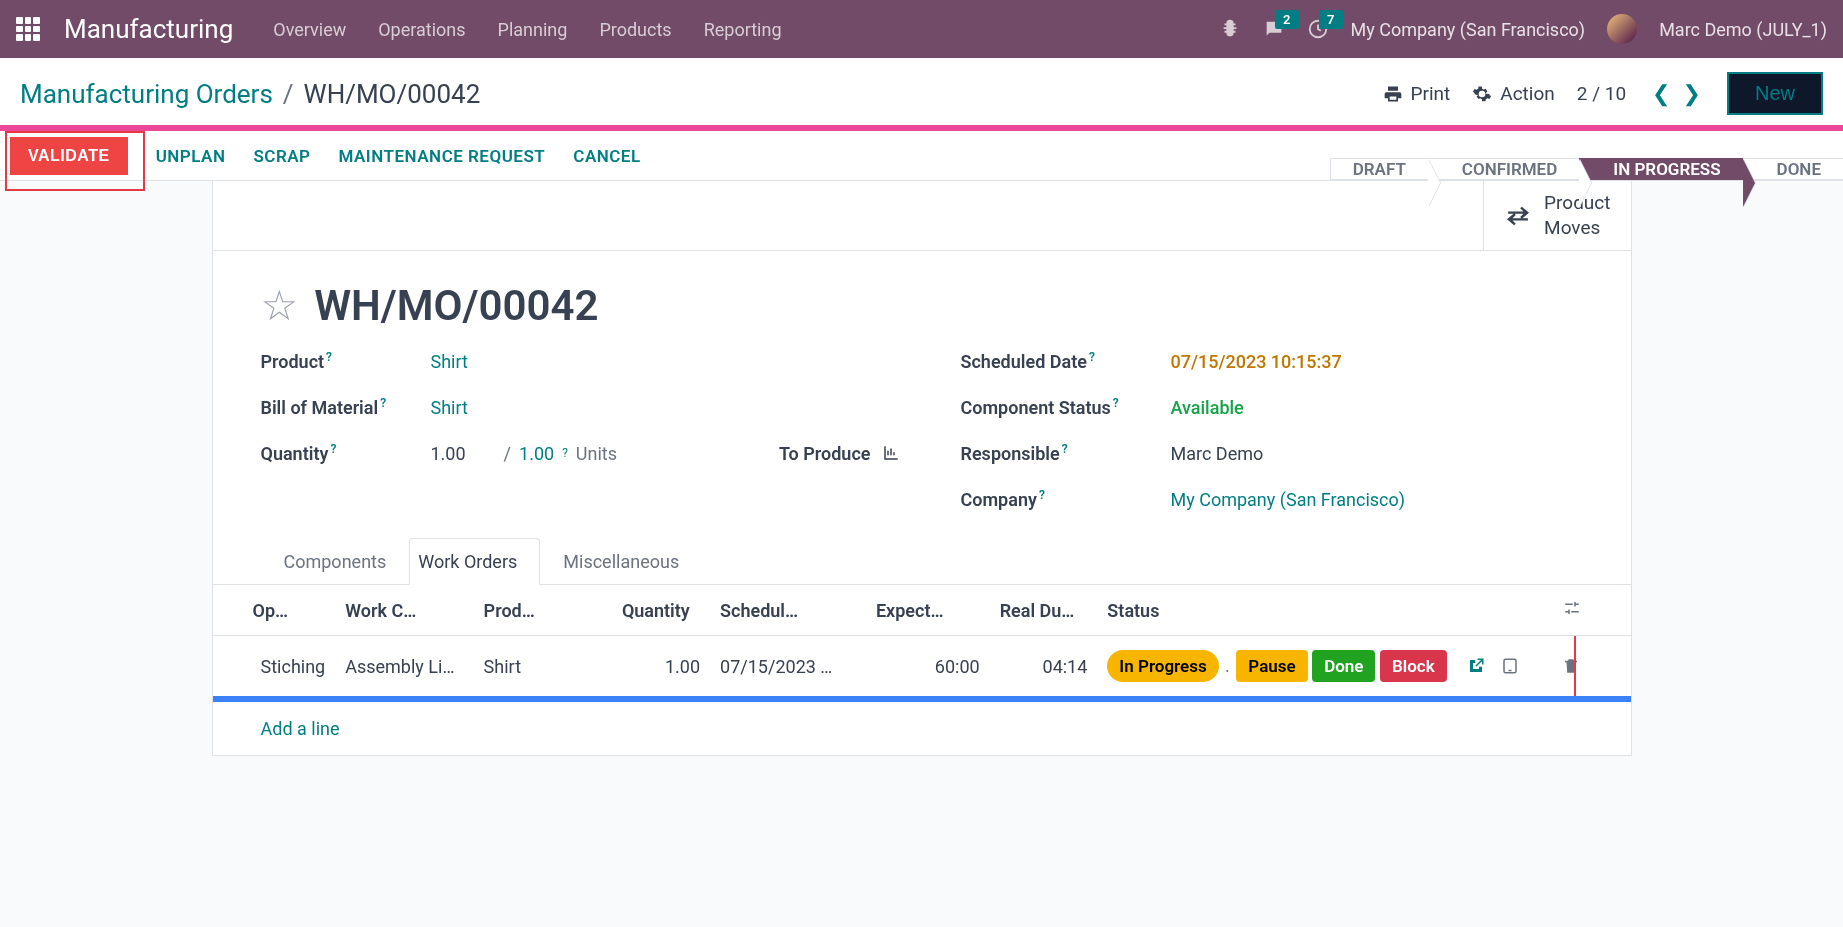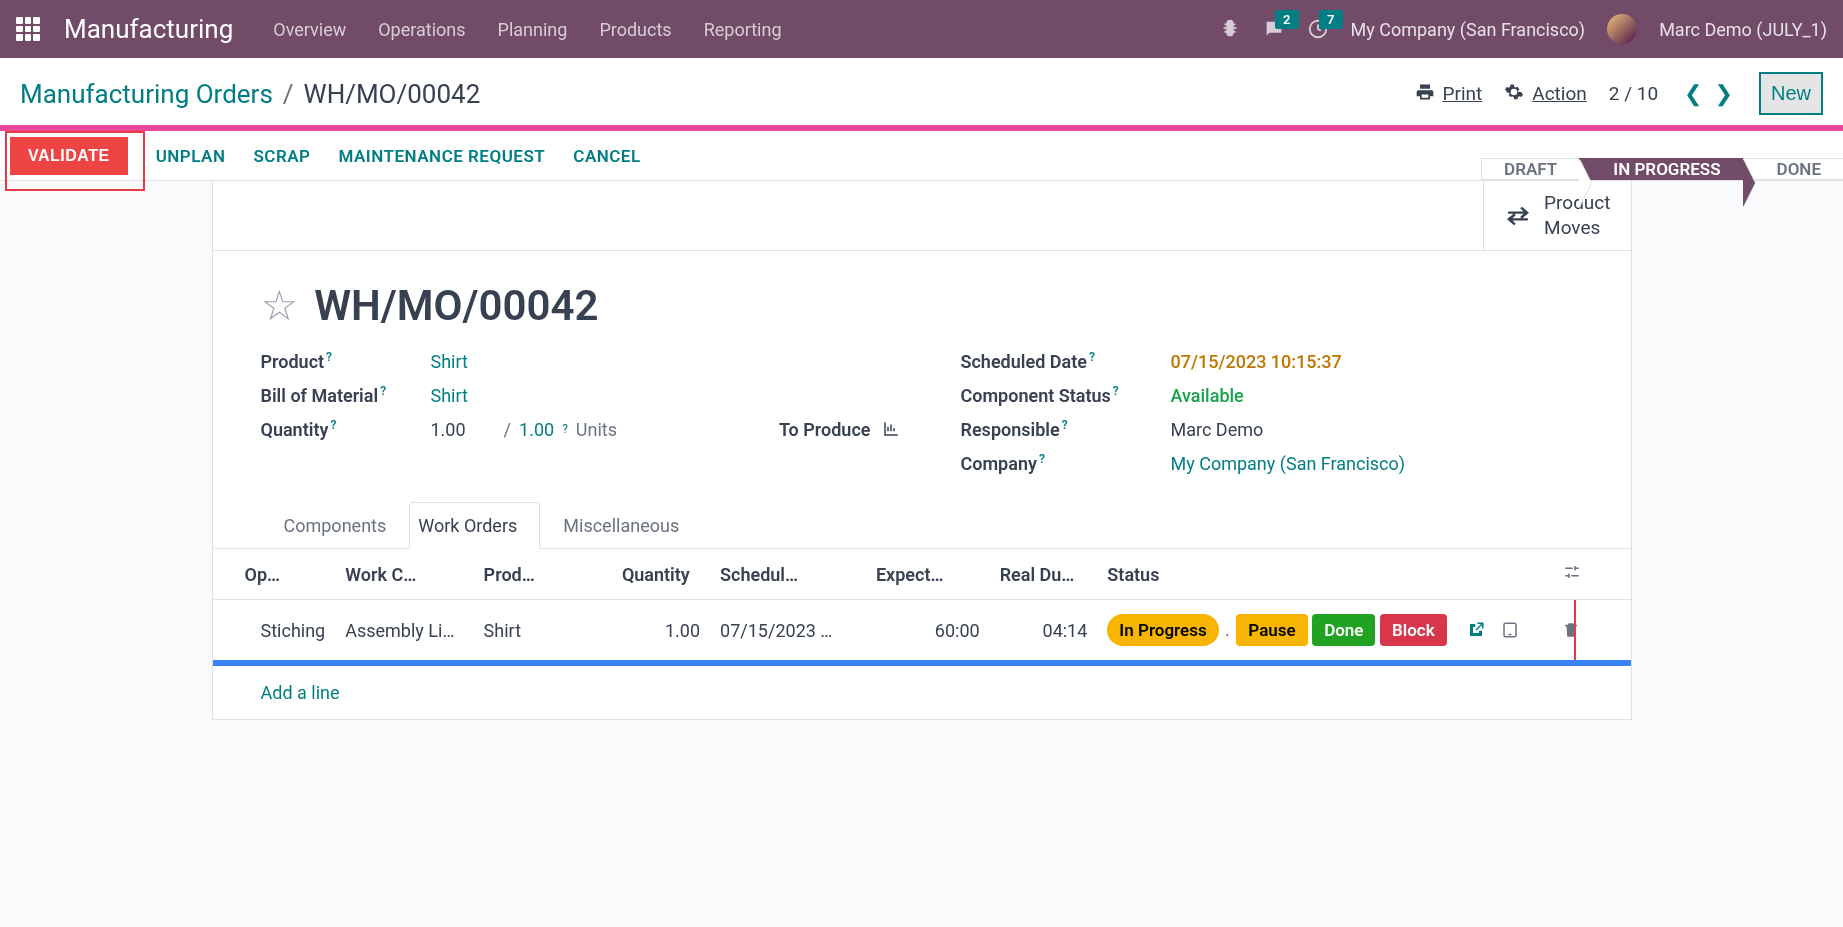--- a/index.html
+++ b/index.html
@@ -15,25 +15,25 @@
 .icon-wrap { position: relative; cursor: pointer; display:flex; align-items:center; }
 .badge { position: absolute; top: -8px; right: -14px; background: #017e84; color: #fff; font-size: 13px; padding: 2px 8px; border-radius: 2px; font-weight:600; }
 .avatar { width: 30px; height: 30px; border-radius: 50%; background: linear-gradient(135deg,#f0c27b,#4b1248); }
 .company-text, .user-text { color: #e8e0e6; font-size: 18px; }
 
 .breadcrumb-bar { background: #fff; display: flex; align-items: center; padding: 14px 20px 10px; border-bottom: 6px solid #ec4899; }
 .bc-link { color: #017e84; font-size: 26px; }
 .bc-sep { color: #6b7280; font-size: 26px; margin: 0 10px; }
 .bc-current { color: #374151; font-size: 26px; }
 .bc-right { margin-left: auto; display: flex; align-items: center; gap: 22px; }
-.bc-btn { display:flex; gap:8px; color:#374151; font-size:19px; cursor:pointer;text-decoration:underline; }
+.bc-btn { display:flex; align-items:center; gap:8px; color:#374151; font-size:19px; cursor:pointer; }
 .pager { font-size:19px; color:#374151; }
 .pager-arrows { display:flex; gap:4px; }
 .pager-arrows span { cursor:pointer; color:#017e84; font-size:22px; padding:0 4px;}
-.new-btn { border:2px solid #017e84; color:#017e84; background:#e5e5e5; padding:8px 10px; font-size:20px; cursor:pointer; font-weight:500;}
+.new-btn { border:2px solid #017e84; color:#017e84; background:#0f172a; padding:8px 26px; font-size:20px; cursor:pointer; font-weight:500;}
 
 .action-bar { background:#fff; display:flex; align-items:center; border-bottom:1px solid #dee2e6; position:relative; height:50px; }
 .action-buttons { display:flex; align-items:center; gap:28px; padding-left:10px; position:relative; }
 .validate-highlight { position:absolute; left:5px; top:-6px; width:140px; height:60px; border:2px solid #e63946; pointer-events:none; }
 .btn-primary-act { background:#ef4444; color:#fff; padding:10px 18px; font-size:16px; font-weight:600; border:none; cursor:pointer; letter-spacing:0.5px; }
 .btn-sec-act { color:#017e84; font-size:17px; font-weight:600; cursor:pointer; letter-spacing:0.5px;}
 .statusbar { margin-left:auto; display:flex; align-items:flex-end; height:48px;padding-left:20px; }
 .status-step { position:relative; display:flex; align-items:center; padding:0 22px 0 34px; font-size:17px; font-weight:600; color:#6b7280; border-top:1px solid #dee2e6; border-bottom:1px solid #dee2e6;}
 .status-step:first-child { border-left:1px solid #dee2e6; padding-left:22px;}
 .status-step::after { content:''; position:absolute; right:-12px; top:0; width:0; height:0; border-top:24px solid transparent; border-bottom:24px solid transparent; border-left:12px solid #fff; z-index:2;}
@@ -45,21 +45,21 @@
 .sheet { background:#fff; max-width:1420px; margin:0 auto; border:1px solid #dee2e6; border-top:none;}
 .sheet-top { display:flex; border-bottom:1px solid #dee2e6;}
 .stat-btn { margin-left:auto; border-left:1px solid #dee2e6; padding:10px 20px; display:flex; align-items:center; gap:12px; cursor:pointer; }
 .stat-btn .txt { font-size:19px; color:#374151; line-height:1.3;}
 
 .record-title { display:flex; align-items:center; gap:16px; padding:30px 48px 20px;}
 .star-icon { font-size:42px; color:#9ca3af; cursor:pointer;}
 .order-name { font-size:42px; font-weight:600; color:#374151;}
 
 .field-grid { display:flex; padding:0 48px 28px; gap:60px;}
-.field-col { display:flex; flex-direction:column; gap:12px; }
+.field-col { display:flex; flex-direction:column; gap:24px; }
 .field-col.left { flex:0 0 640px;}
 .field-col.right { flex:1;}
 .field-row { display:flex; align-items:center; }
 .field-label { width:170px; font-weight:600; color:#374151; font-size:18px; position:relative;}
 .field-label .help { color:#017e84; font-size:12px; vertical-align:super; margin-left:2px;}
 .field-value { font-size:18px;}
 .field-value.link { color:#017e84; cursor:pointer;}
 .field-value.green { color:#16a34a; font-weight:500;}
 .field-value.warn { color:#bf7700; font-weight:500;}
 .qty-row { display:flex; align-items:center; gap:8px; font-size:18px;}
@@ -67,21 +67,21 @@
 .qty-row .units { color:#6b7280;}
 .qty-row .produce { margin-left:auto; font-weight:600; color:#374151; display:flex; align-items:center; gap:10px;}
 
 .tabs { display:flex; padding:0 48px; border-bottom:1px solid #dee2e6;}
 .tab { padding:12px 22px; font-size:18px; color:#6b7280; cursor:pointer; border:1px solid transparent; margin-bottom:-1px;}
 .tab.active { border:1px solid #dee2e6; border-bottom:1px solid #fff; color:#374151; border-radius:4px 4px 0 0;padding-left:8px;}
 
 .table-wrap { padding:0 0 0 0;}
 .wo-table { width:100%; border-collapse:collapse;}
 .wo-table th { text-align:left; padding:14px 10px; font-size:18px; font-weight:600; color:#374151; border-bottom:1px solid #dee2e6; white-space:nowrap; overflow:hidden; text-overflow:ellipsis;}
-.wo-table th:first-child { padding-left:32px;}
+.wo-table th:first-child { padding-left:40px;}
 .wo-table td { padding:14px 10px; font-size:18px; border-bottom:6px solid #3b82f6; white-space:nowrap; overflow:hidden; text-overflow:ellipsis;}
 .wo-table td:first-child { padding-left:48px;}
 .row-highlight { position:relative;}
 .row-highlight-border { position:absolute; left:32px; right:120px; top:-2px; bottom:-2px; border:2px solid #e63946; pointer-events:none; }
 .status-pill { display:inline-block; padding:6px 12px; border-radius:18px; font-weight:600; font-size:17px;}
 .pill-progress { background:#f7b500; color:#000;}
 .pill-dot { color:#6b7280; margin:0 2px;}
 .pill-pause { background:#f7b500; color:#000; border-radius:4px; padding:6px 12px; font-weight:600; font-size:17px; cursor:pointer;}
 .pill-done { background:#21a321; color:#fff; border-radius:4px; padding:6px 12px; font-weight:600; font-size:17px; cursor:pointer;}
 .pill-block { background:#d9364c; color:#fff; border-radius:4px; padding:6px 12px; font-weight:600; font-size:17px; cursor:pointer;}
@@ -170,20 +170,21 @@
   <div class="action-buttons">
     <div class="validate-highlight"></div>
     <button class="btn-primary-act">VALIDATE</button>
     <span class="btn-sec-act">UNPLAN</span>
     <span class="btn-sec-act">SCRAP</span>
     <span class="btn-sec-act">MAINTENANCE REQUEST</span>
     <span class="btn-sec-act">CANCEL</span>
   </div>
   <div class="statusbar">
     <div class="status-step">DRAFT</div>
+    <div class="status-step">CONFIRMED</div>
     <div class="status-step active">IN PROGRESS</div>
     <div class="status-step last">DONE</div>
   </div>
 </div>
 
 <div class="sheet">
 
   <div class="sheet-top">
     <div class="stat-btn">
       <svg width="28" height="22" viewBox="0 0 24 20" fill="#374151">

